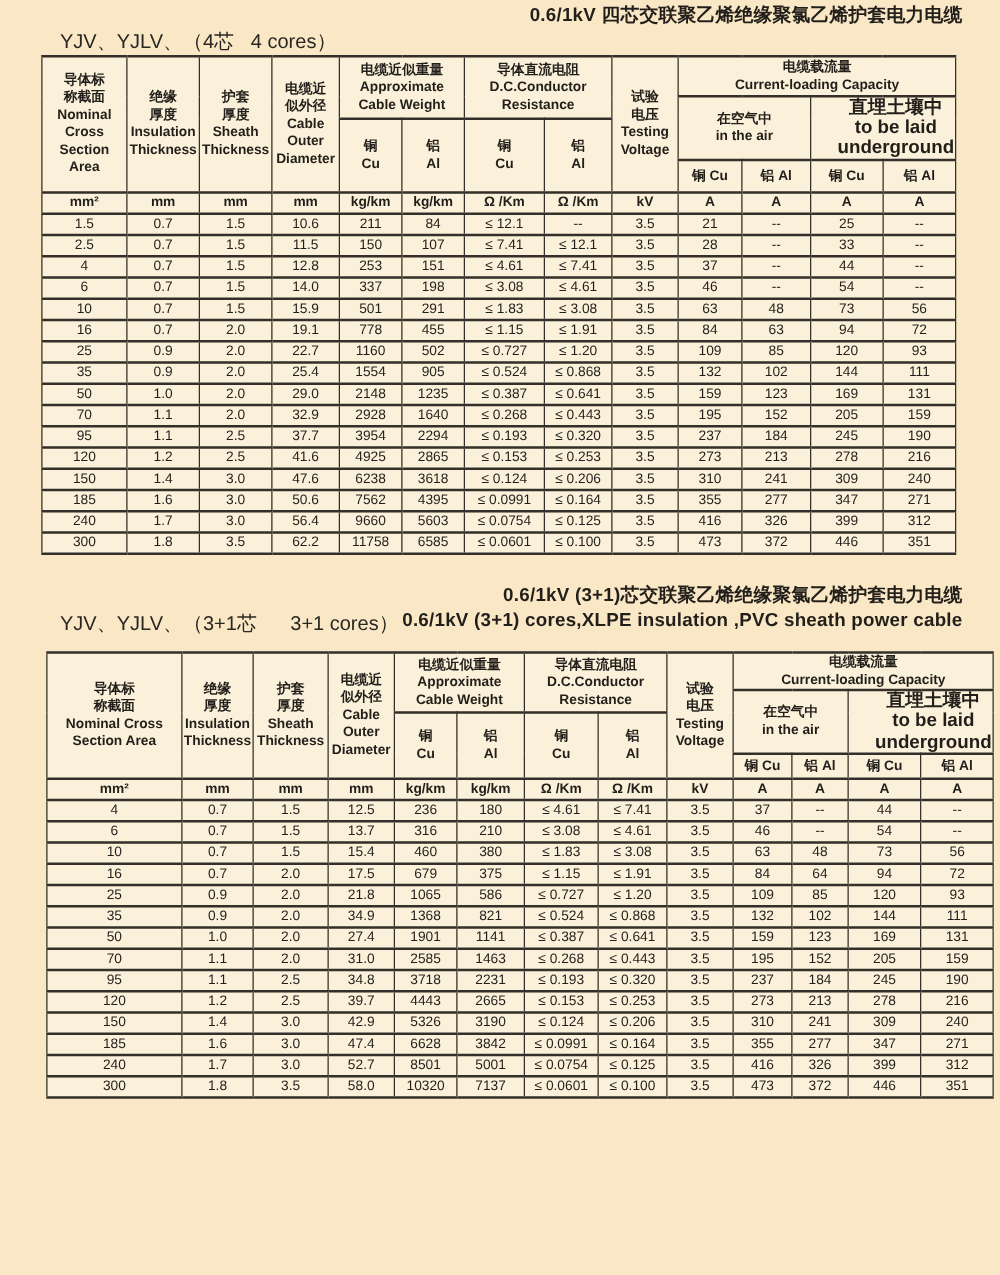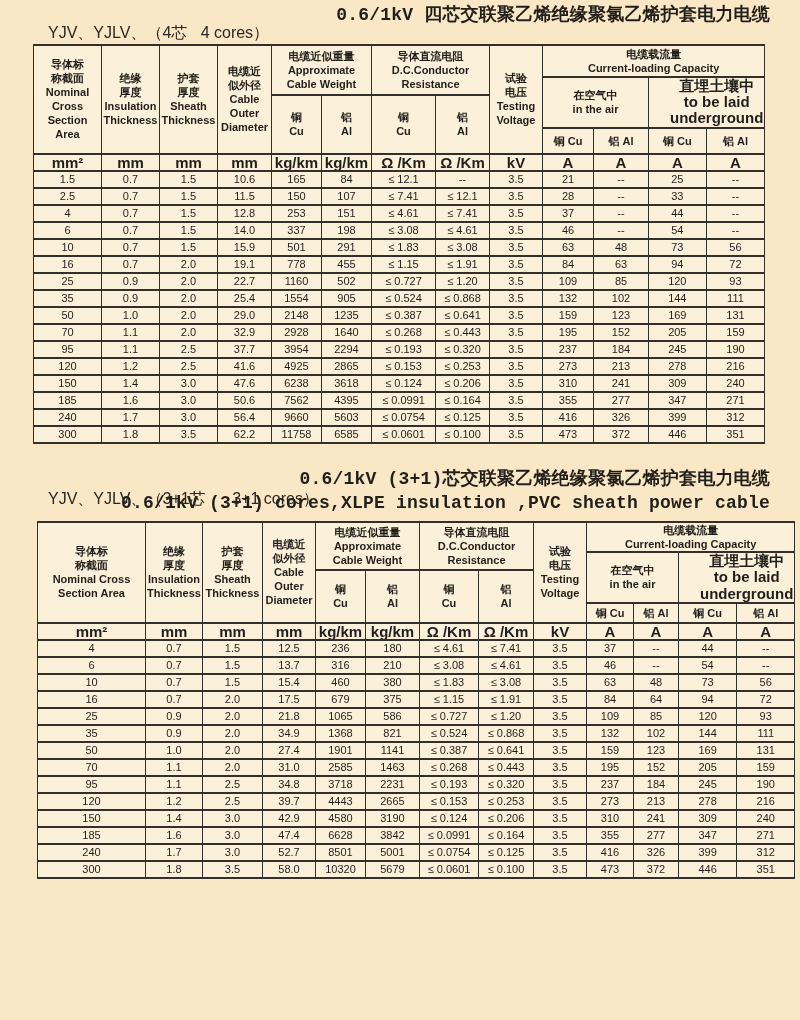--- a/index.html
+++ b/index.html
@@ -8,41 +8,41 @@
     --line:#33302b;
     --ink:#221f1a;
   }
   html,body{margin:0;padding:0;}
   body{
     width:800px;height:1020px;position:relative;overflow:hidden;
     background:var(--page-bg);color:var(--ink);
     font-family:"Liberation Sans","DejaVu Sans",sans-serif;
   }
   .title-block{position:absolute;right:30px;text-align:right;font-weight:bold;
-    font-size:18px;line-height:1.35;letter-spacing:.2px;font-family:Liberation Mono, monospace;}
+    font-size:15px;line-height:1.35;letter-spacing:.2px;}
   .title-block.pos1{top:3px;}
   .title-block.pos2{top:467px;}
   .series-label{position:absolute;left:48px;font-size:16px;white-space:pre;color:#2a2722;}
   .series-label.pos1{top:23px;}
   .series-label.pos2{top:489px;}
   .mount{position:absolute;}
   .mount.pos1{top:44px;left:33px;}
   .mount.pos2{top:521px;left:37px;}
 
   table.spec{border-collapse:collapse;table-layout:fixed;}
   table.spec th,table.spec td{
     border:1px solid var(--line);
     border-top-width:2px;border-bottom-width:2px;
     background:var(--cell-bg);
     text-align:center;vertical-align:middle;
     padding:0 1px;white-space:pre-line;overflow:hidden;
   }
   table.spec th{font-weight:bold;font-size:11px;line-height:1.28;}
   table.spec th.tight{font-size:15px;line-height:1.08;padding-left:21px;}
-  table.spec td.unit{font-weight:bold;font-size:15px;height:15px;line-height:1;}
+  table.spec td.unit{font-weight:bold;font-size:11px;height:15px;line-height:1;}
   table.spec td.data{font-size:11px;height:15px;line-height:1;}
   table.spec tr.hA{height:32px;}
   table.spec tr.hB{height:18px;}
   table.spec tr.hC{height:16px;}
   table.spec tr.hD{height:26px;}
   table.spec.t2 tr.hA{height:30px;}
   table.spec.t2 tr.hB{height:18px;}
   table.spec.t2 tr.hC{height:13px;}
   table.spec.t2 tr.hD{height:20px;}
 </style>
@@ -141,21 +141,21 @@
           <td class="unit">A</td>
           <td class="unit">A</td>
         </tr>
       </thead>
       <tbody>
         <tr>
           <td class="data">1.5</td>
           <td class="data">0.7</td>
           <td class="data">1.5</td>
           <td class="data">10.6</td>
-          <td class="data">165</td>
+          <td class="data">211</td>
           <td class="data">84</td>
           <td class="data">≤ 12.1</td>
           <td class="data">--</td>
           <td class="data">3.5</td>
           <td class="data">21</td>
           <td class="data">--</td>
           <td class="data">25</td>
           <td class="data">--</td>
         </tr>
         <tr>
@@ -629,21 +629,21 @@
           <td class="data">273</td>
           <td class="data">213</td>
           <td class="data">278</td>
           <td class="data">216</td>
         </tr>
         <tr>
           <td class="data">150</td>
           <td class="data">1.4</td>
           <td class="data">3.0</td>
           <td class="data">42.9</td>
-          <td class="data">4580</td>
+          <td class="data">5326</td>
           <td class="data">3190</td>
           <td class="data">≤ 0.124</td>
           <td class="data">≤ 0.206</td>
           <td class="data">3.5</td>
           <td class="data">310</td>
           <td class="data">241</td>
           <td class="data">309</td>
           <td class="data">240</td>
         </tr>
         <tr>
@@ -675,21 +675,21 @@
           <td class="data">326</td>
           <td class="data">399</td>
           <td class="data">312</td>
         </tr>
         <tr>
           <td class="data">300</td>
           <td class="data">1.8</td>
           <td class="data">3.5</td>
           <td class="data">58.0</td>
           <td class="data">10320</td>
-          <td class="data">5679</td>
+          <td class="data">7137</td>
           <td class="data">≤ 0.0601</td>
           <td class="data">≤ 0.100</td>
           <td class="data">3.5</td>
           <td class="data">473</td>
           <td class="data">372</td>
           <td class="data">446</td>
           <td class="data">351</td>
         </tr>
       </tbody>
     </table>

